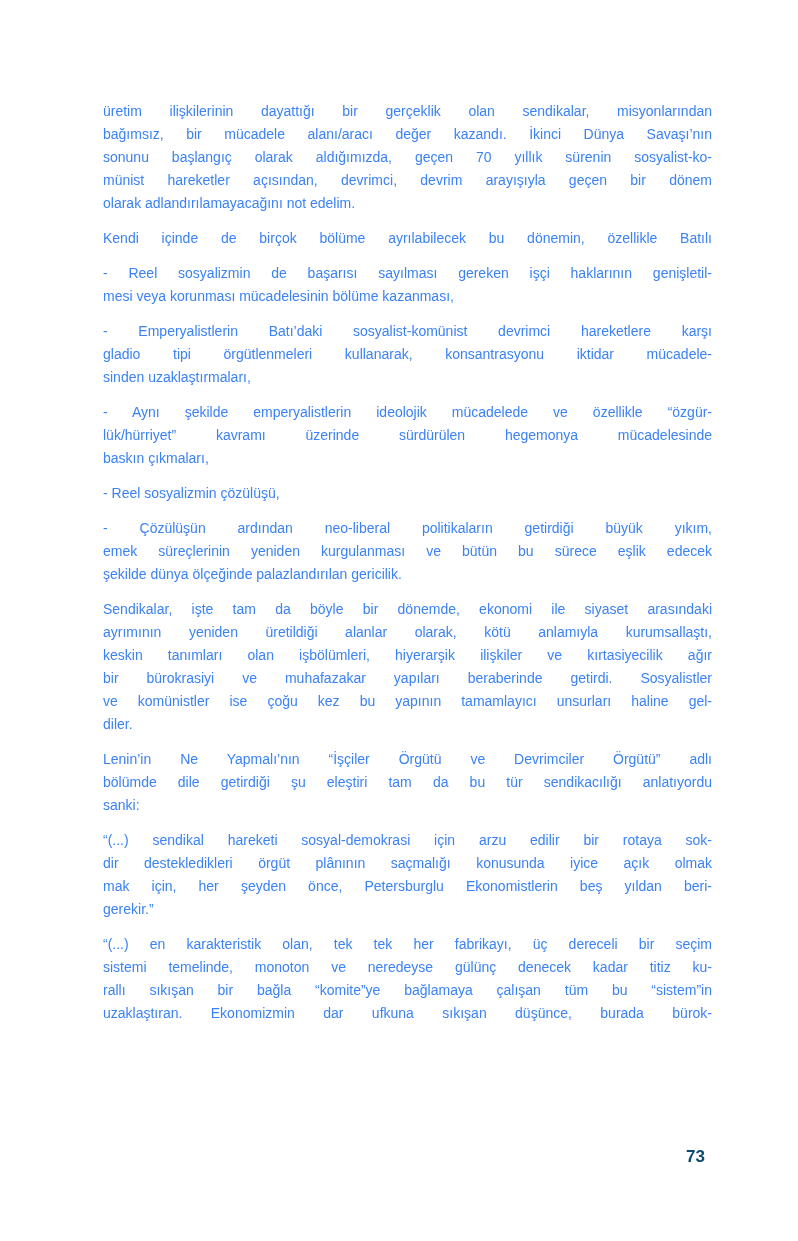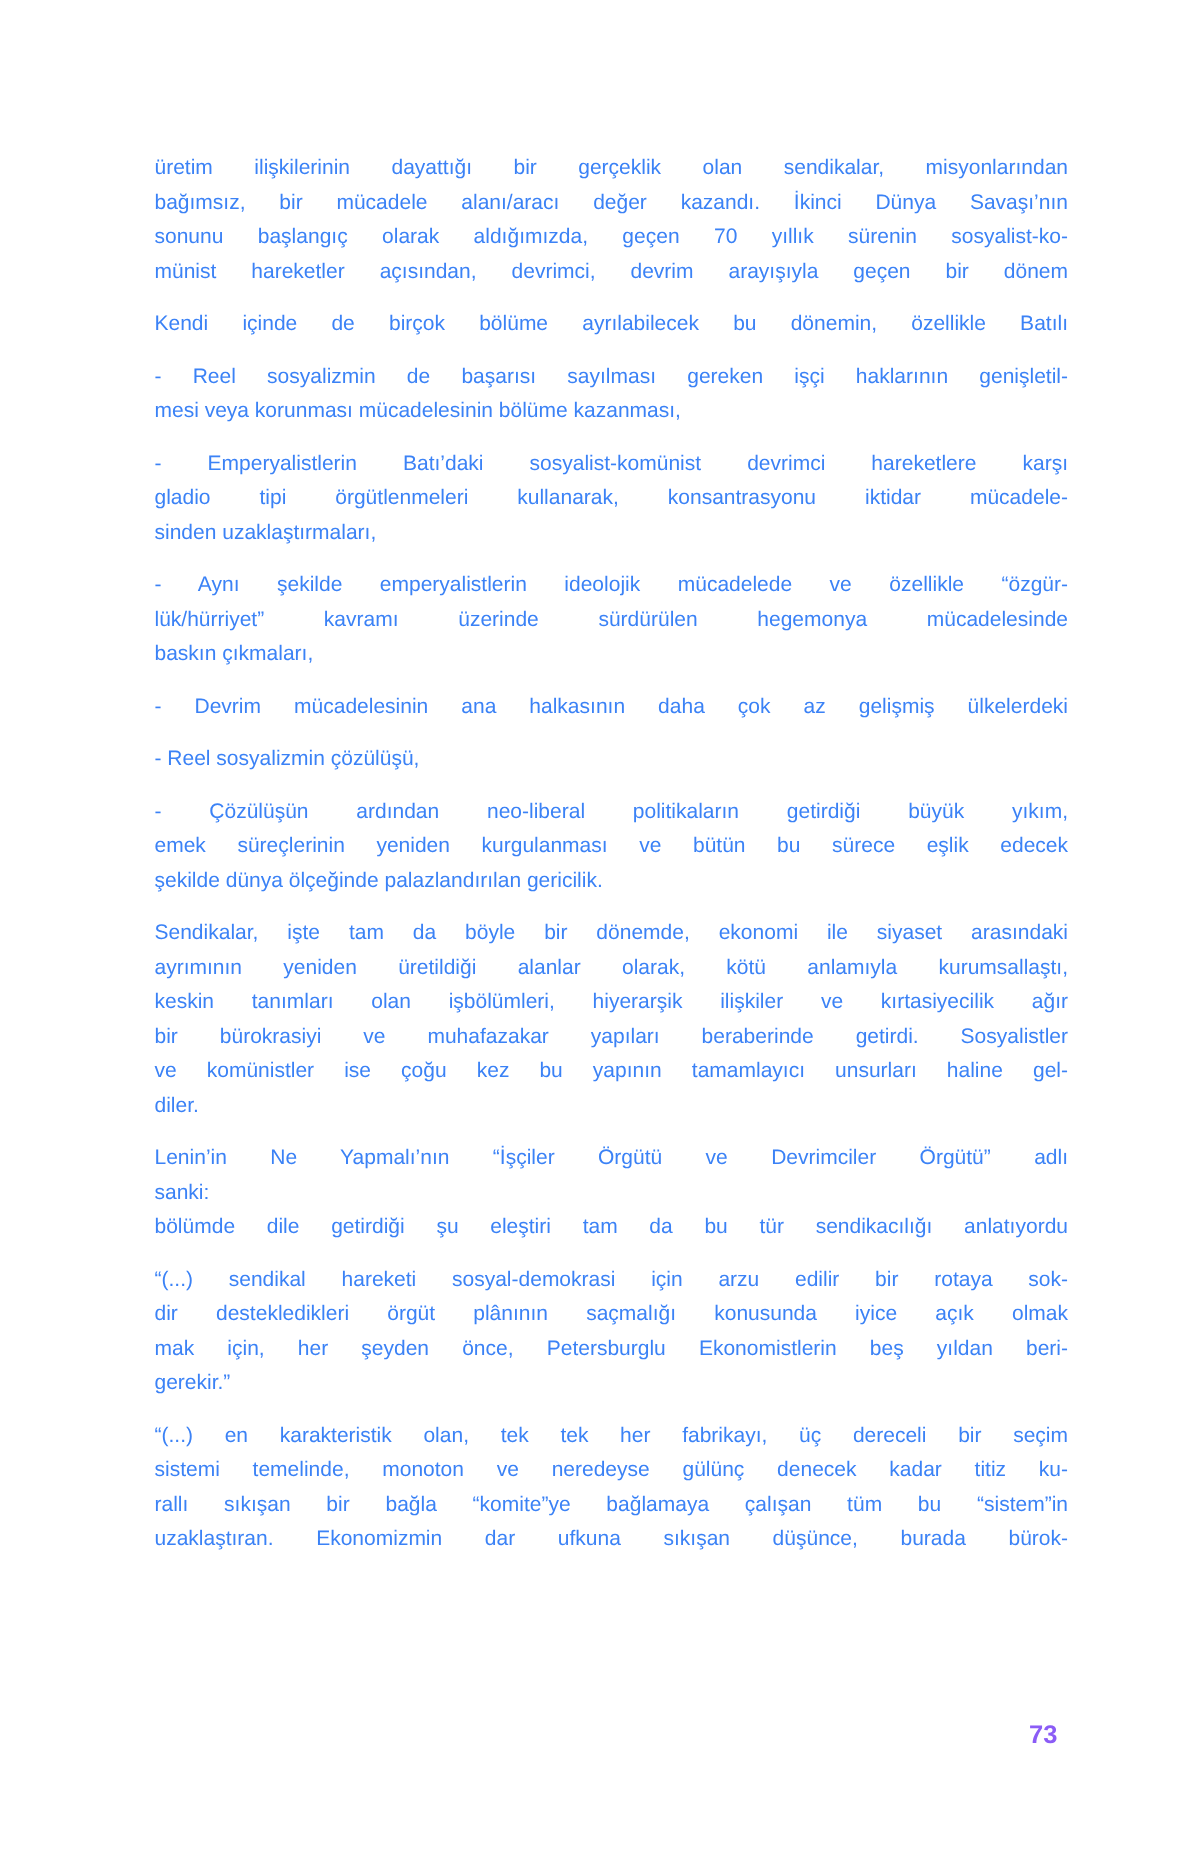--- a/index.html
+++ b/index.html
@@ -37,34 +37,35 @@
   .folio {
     position: absolute;
     left: 103px; top: 1147px;
     width: 609px;
     padding-right: 7px;
     box-sizing: border-box;
     text-align: right;
     font-family: "Liberation Sans", sans-serif;
     font-weight: bold;
     font-size: 17px;
-    color: #8b5cf6;
+    color: #0c4a6e;
   }
 </style>
 </head>
 <body>
 
 <div class="page">
   <div class="text-block">
 
     <div class="para">
       <span class="line">üretim ilişkilerinin dayattığı bir gerçeklik olan sendikalar, misyonlarından</span>
       <span class="line">bağımsız, bir mücadele alanı/aracı değer kazandı. İkinci Dünya Savaşı’nın</span>
       <span class="line">sonunu başlangıç olarak aldığımızda, geçen 70 yıllık sürenin sosyalist-ko-</span>
       <span class="line">münist hareketler açısından, devrimci, devrim arayışıyla geçen bir dönem</span>
+      <span class="line last">olarak adlandırılamayacağını not edelim.</span>
     </div>
 
     <div class="para">
       <span class="line">Kendi içinde de birçok bölüme ayrılabilecek bu dönemin, özellikle Batılı</span>
     </div>
 
     <div class="para">
       <span class="line">- Reel sosyalizmin de başarısı sayılması gereken işçi haklarının genişletil-</span>
       <span class="line last">mesi veya korunması mücadelesinin bölüme kazanması,</span>
     </div>
@@ -75,21 +76,20 @@
       <span class="line last">sinden uzaklaştırmaları,</span>
     </div>
 
     <div class="para">
       <span class="line">- Aynı şekilde emperyalistlerin ideolojik mücadelede ve özellikle “özgür-</span>
       <span class="line">lük/hürriyet” kavramı üzerinde sürdürülen hegemonya mücadelesinde</span>
       <span class="line last">baskın çıkmaları,</span>
     </div>
 
     <div class="para">
-      <span class="line">- Devrim mücadelesinin ana halkasının daha çok az gelişmiş ülkelerdeki</span>
     </div>
 
     <div class="para">
       <span class="line last">- Reel sosyalizmin çözülüşü,</span>
     </div>
 
     <div class="para">
       <span class="line">- Çözülüşün ardından neo-liberal politikaların getirdiği büyük yıkım,</span>
       <span class="line">emek süreçlerinin yeniden kurgulanması ve bütün bu sürece eşlik edecek</span>
       <span class="line last">şekilde dünya ölçeğinde palazlandırılan gericilik.</span>
@@ -99,22 +99,22 @@
       <span class="line">Sendikalar, işte tam da böyle bir dönemde, ekonomi ile siyaset arasındaki</span>
       <span class="line">ayrımının yeniden üretildiği alanlar olarak, kötü anlamıyla kurumsallaştı,</span>
       <span class="line">keskin tanımları olan işbölümleri, hiyerarşik ilişkiler ve kırtasiyecilik ağır</span>
       <span class="line">bir bürokrasiyi ve muhafazakar yapıları beraberinde getirdi. Sosyalistler</span>
       <span class="line">ve komünistler ise çoğu kez bu yapının tamamlayıcı unsurları haline gel-</span>
       <span class="line last">diler.</span>
     </div>
 
     <div class="para">
       <span class="line">Lenin’in Ne Yapmalı’nın “İşçiler Örgütü ve Devrimciler Örgütü” adlı</span>
+      <span class="line">bölümde dile getirdiği şu eleştiri tam da bu tür sendikacılığı anlatıyordu</span>
       <span class="line last">sanki:</span>
-      <span class="line">bölümde dile getirdiği şu eleştiri tam da bu tür sendikacılığı anlatıyordu</span>
     </div>
 
     <div class="para">
       <span class="line">“(...) sendikal hareketi sosyal-demokrasi için arzu edilir bir rotaya sok-</span>
       <span class="line">dir destekledikleri örgüt plânının saçmalığı konusunda iyice açık olmak</span>
       <span class="line">mak için, her şeyden önce, Petersburglu Ekonomistlerin beş yıldan beri-</span>
       <span class="line last">gerekir.”</span>
     </div>
 
     <div class="para">

